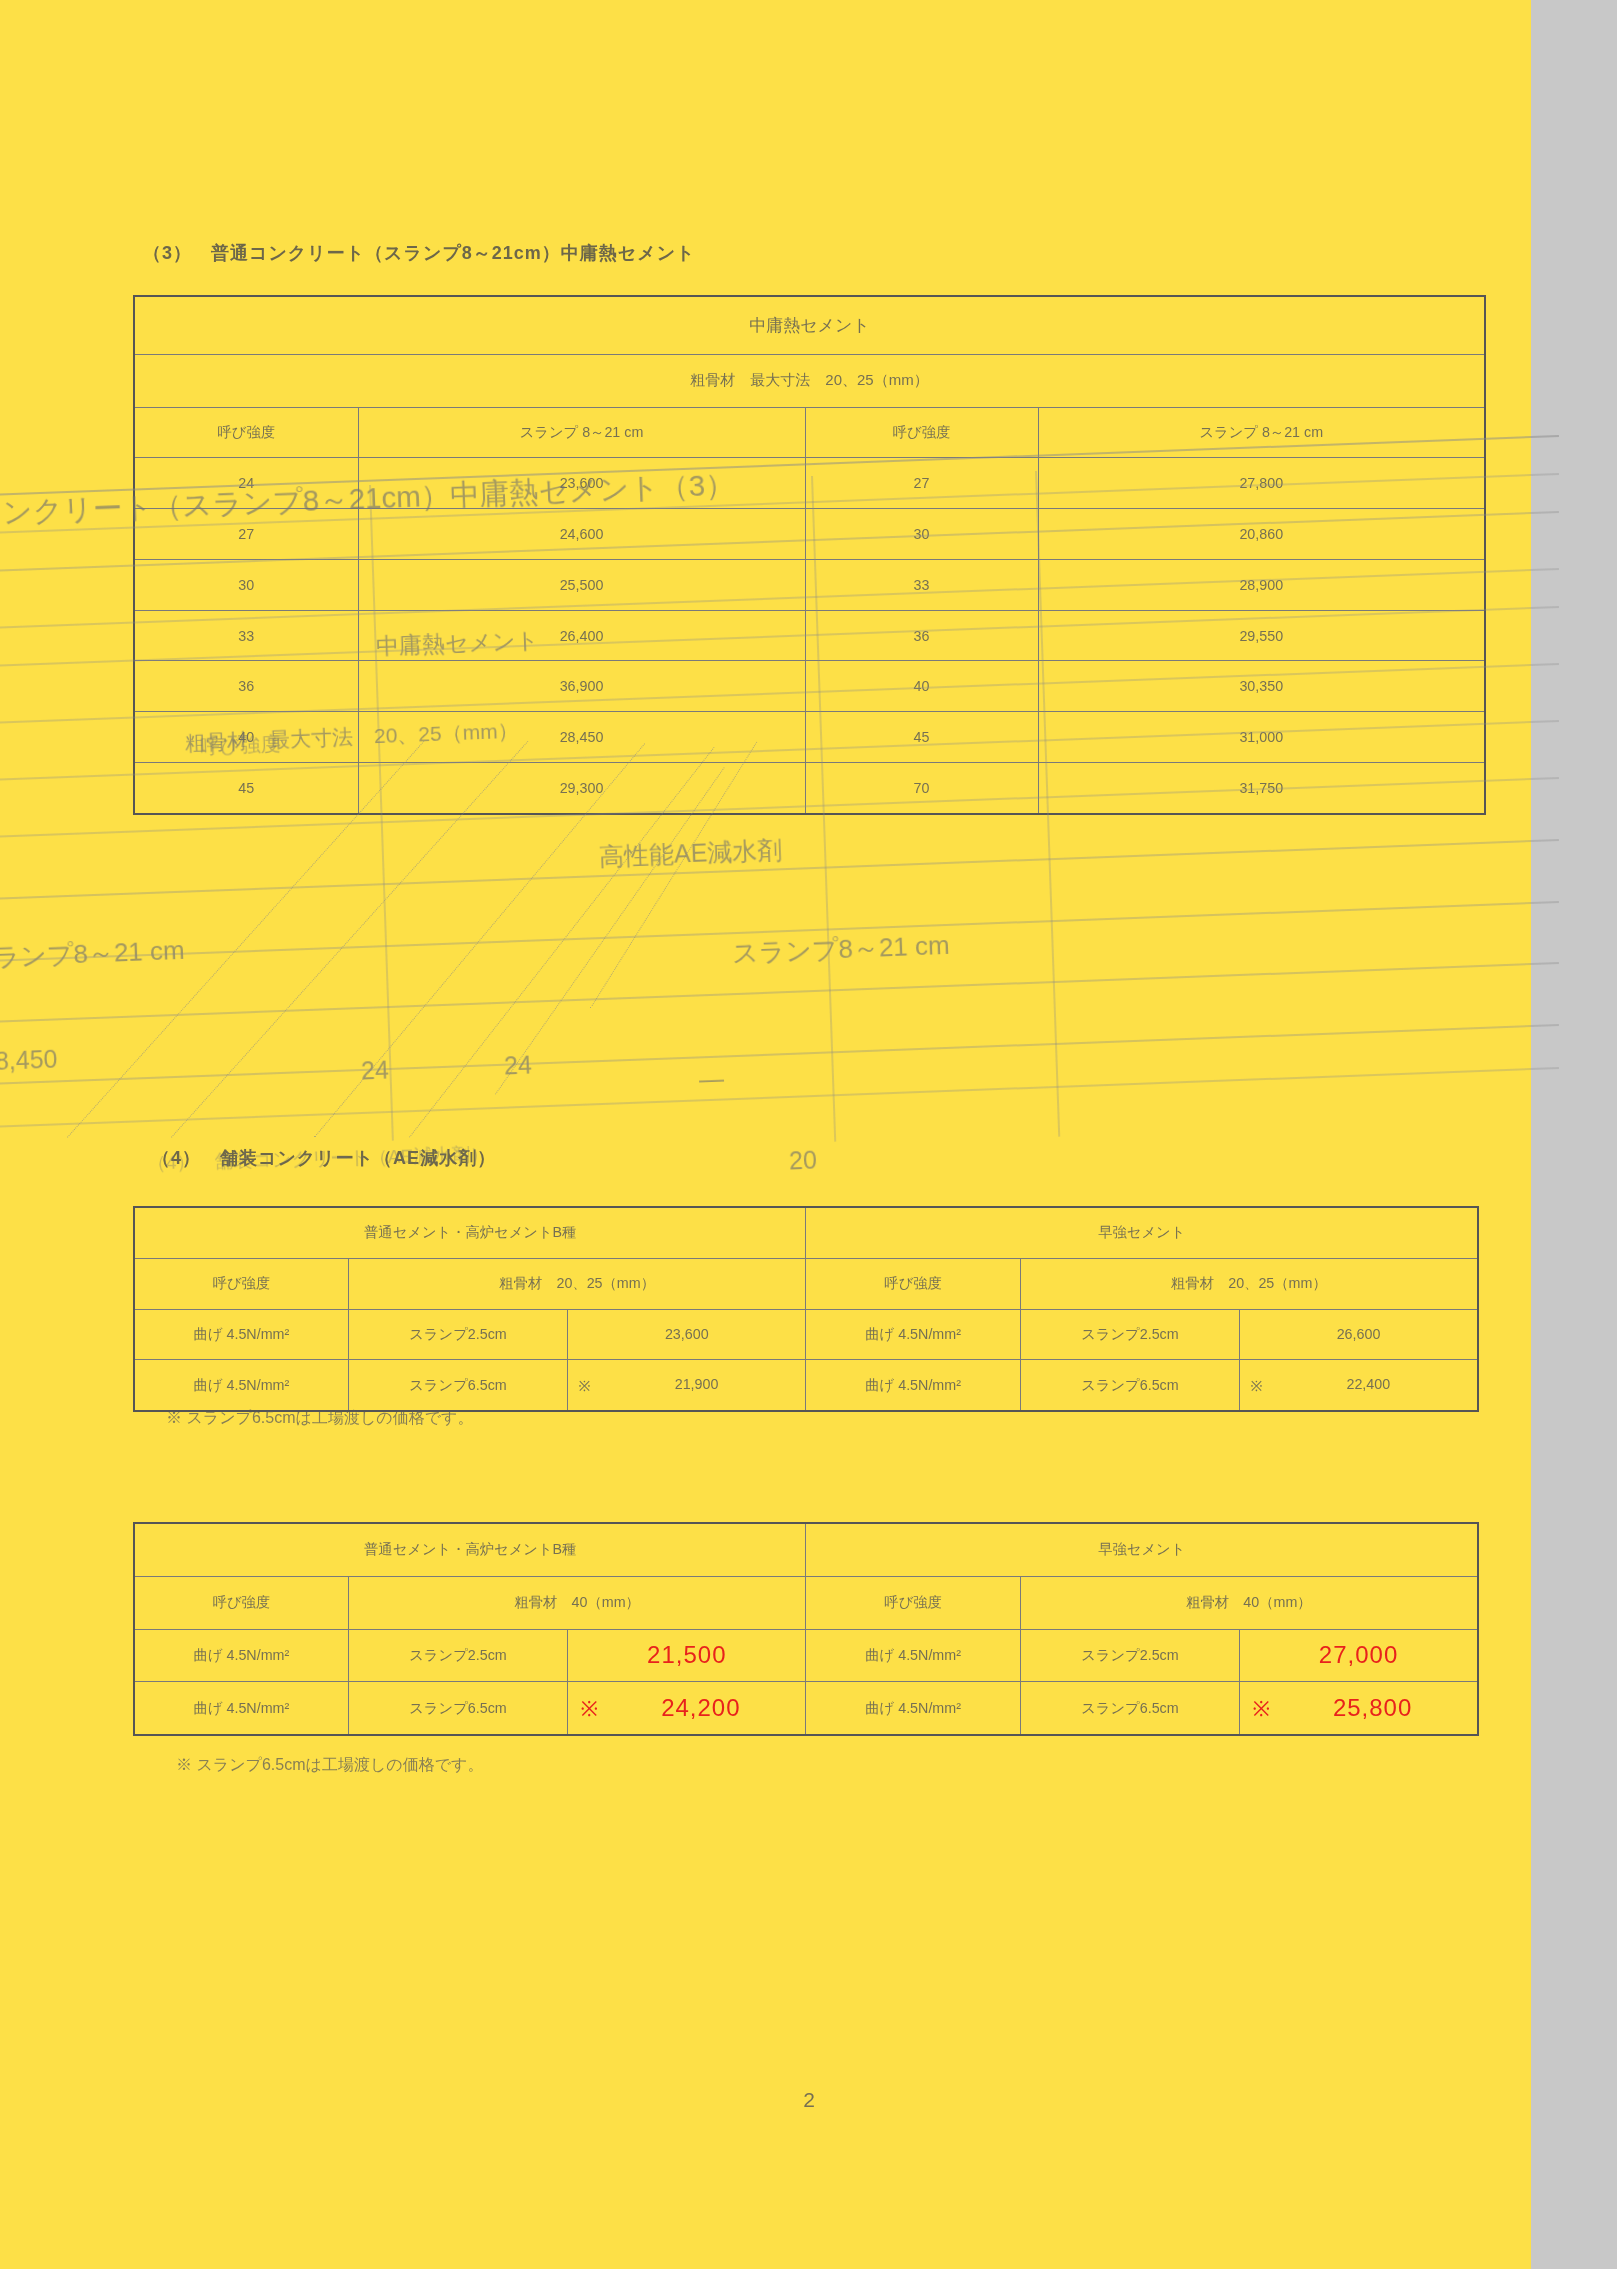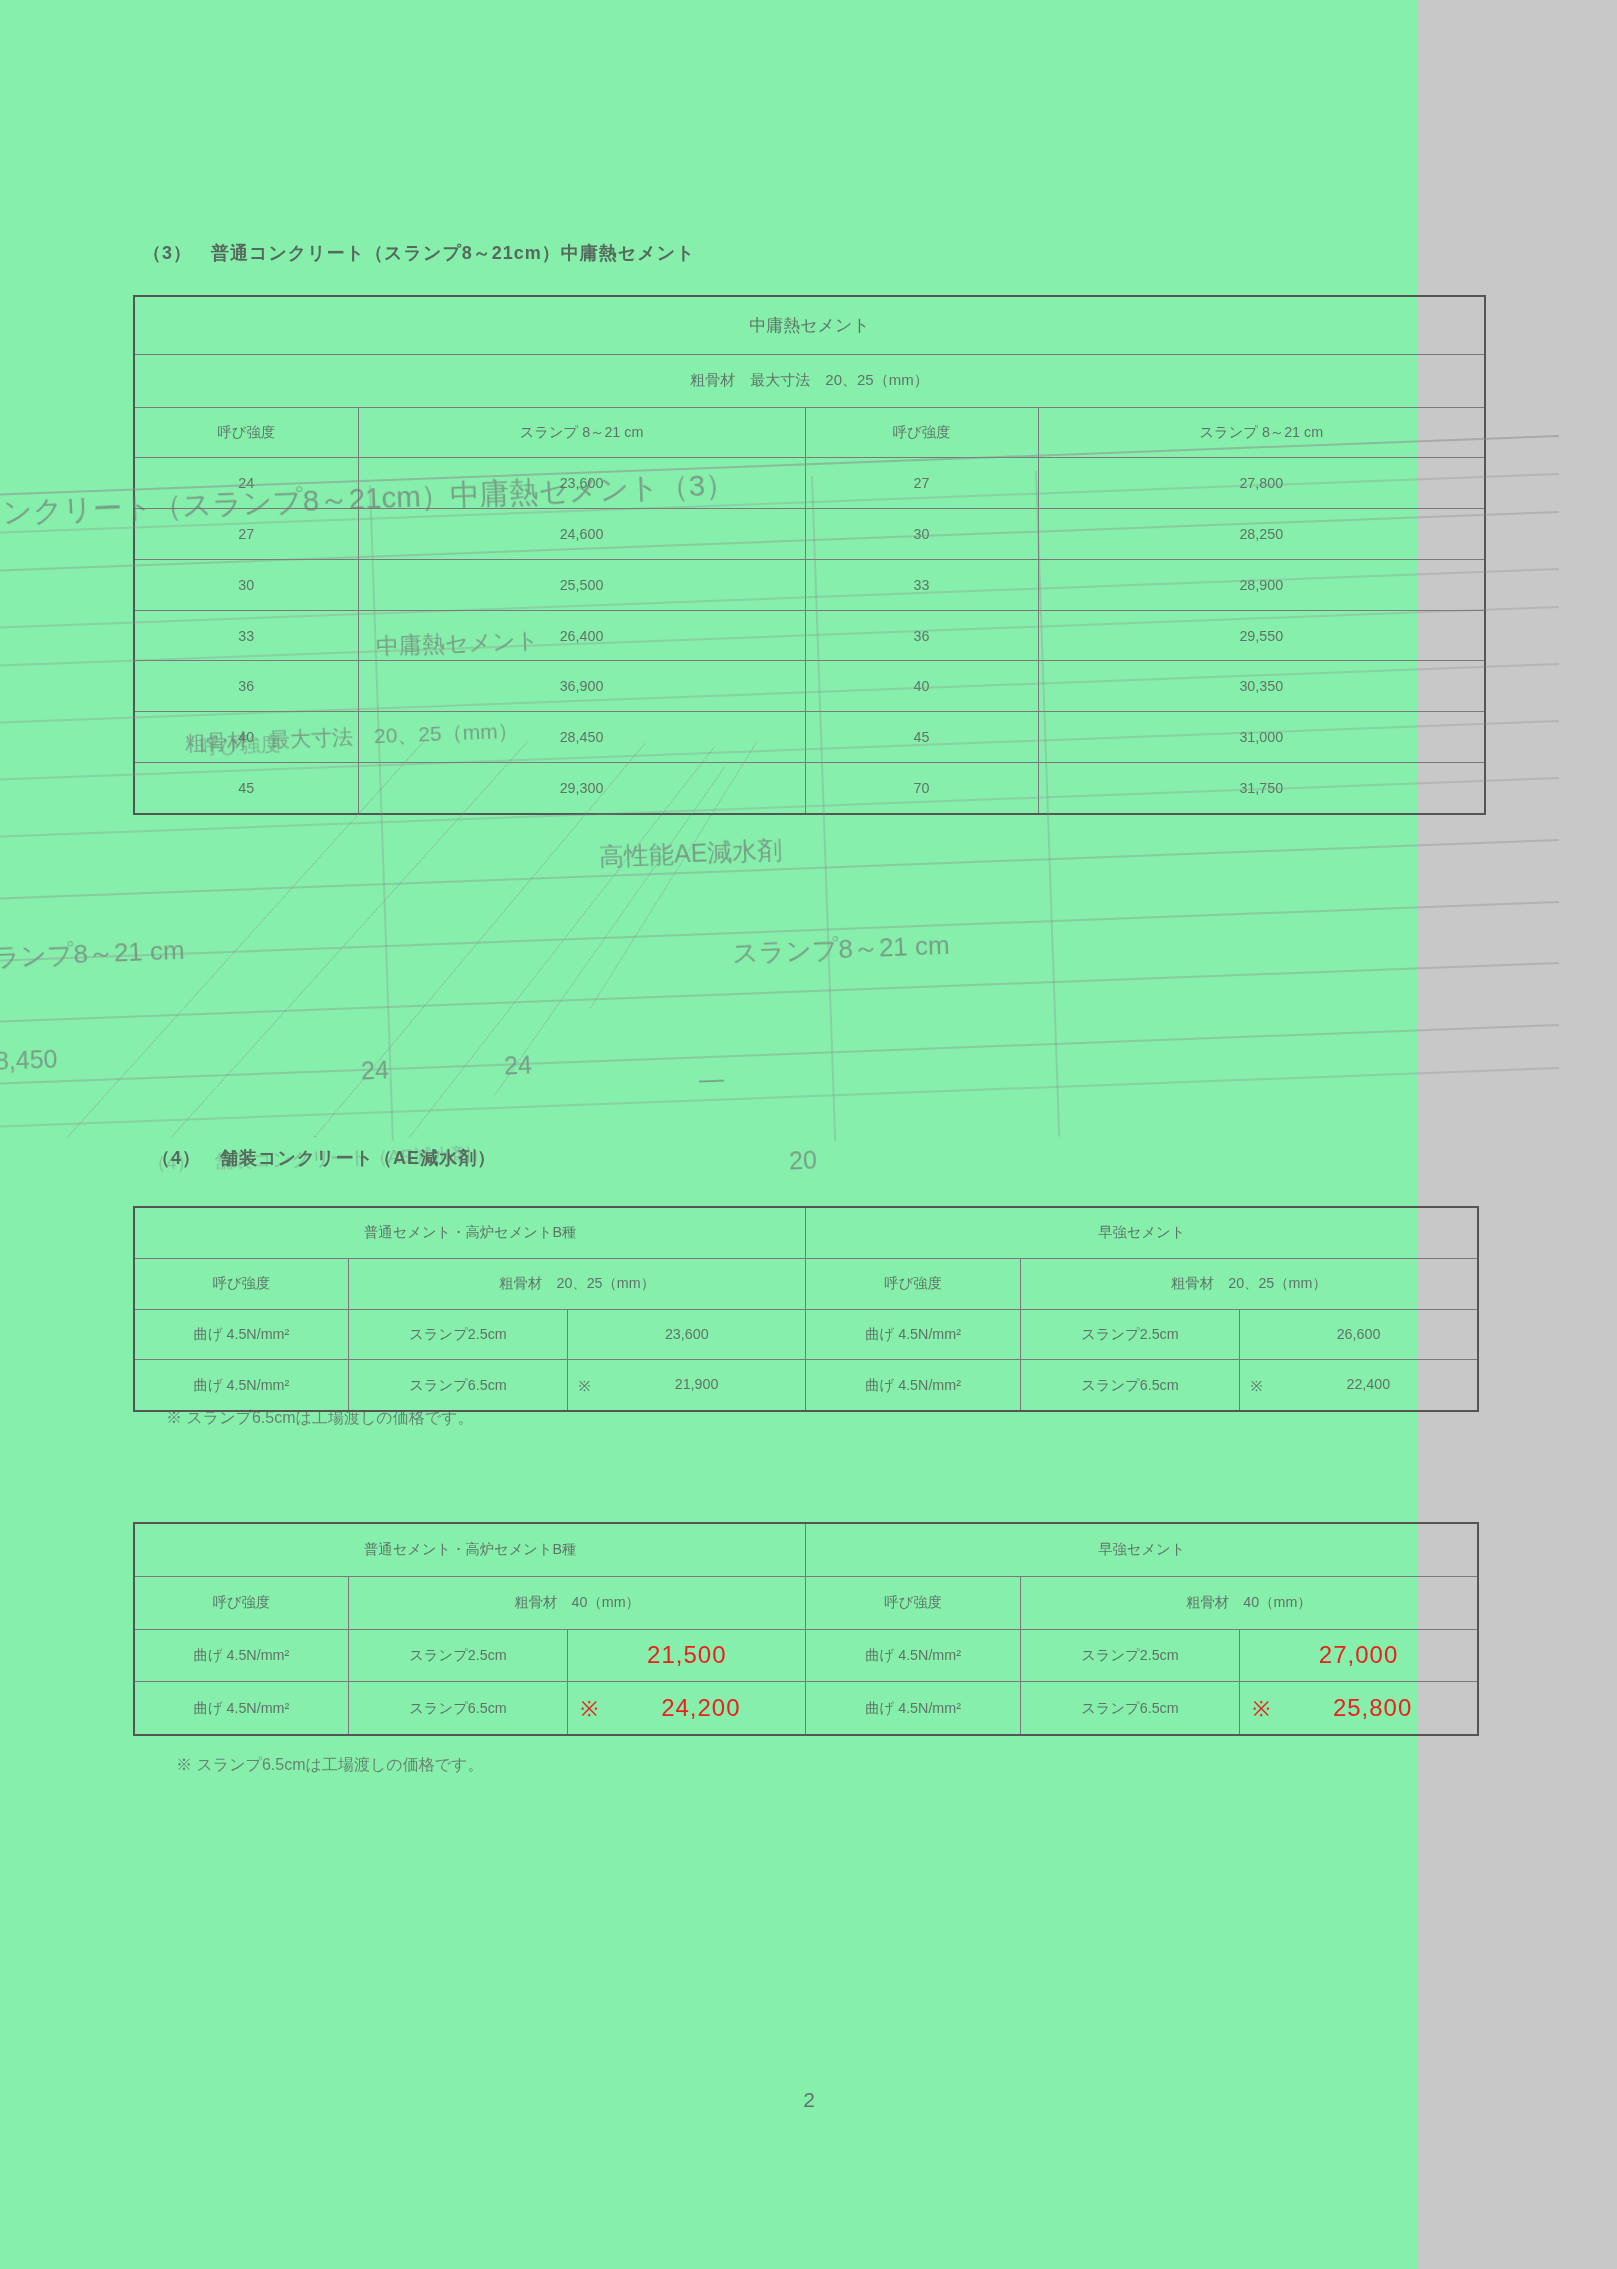--- a/index.html
+++ b/index.html
@@ -10,23 +10,23 @@
   body {
     width: 1618px;
     height: 2269px;
     font-family: "Liberation Sans", sans-serif;
     position: relative;
     overflow: hidden;
   }
   .page {
     position: absolute;
     left: 0; top: 0;
-    width: 1417px;
+    width: 1531px;
     height: 2269px;
-    background: #86efac;
+    background: #fde047;
   }
   
   .faint {
     color: #5a5a5a;
     opacity: 0.72;
     filter: blur(0.6px);
   }
   .faintish {
     color: #4a4a4a;
     opacity: 0.8;
@@ -187,21 +187,21 @@
       <tr>
         <td>24</td>
         <td class="num-faint">23,600</td>
         <td>27</td>
         <td class="num-faint">27,800</td>
       </tr>
       <tr>
         <td>27</td>
         <td class="num-faint">24,600</td>
         <td>30</td>
-        <td class="num-faint">28,250</td>
+        <td class="num-faint">20,860</td>
       </tr>
       <tr>
         <td>30</td>
         <td class="num-faint">25,500</td>
         <td>33</td>
         <td class="num-faint">28,900</td>
       </tr>
       <tr>
         <td>33</td>
         <td class="num-faint">26,400</td>

